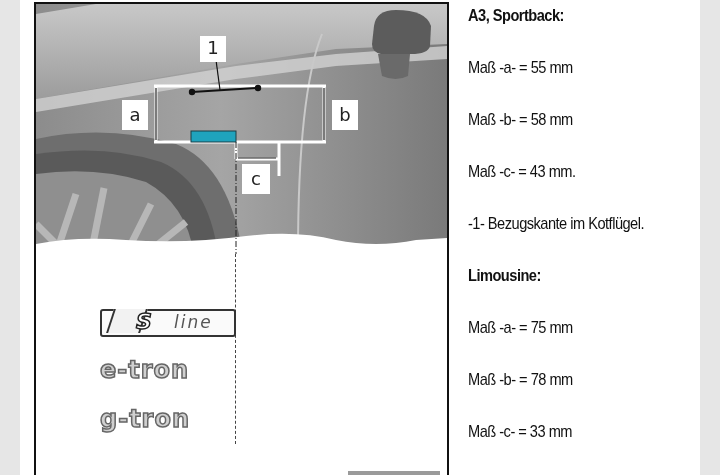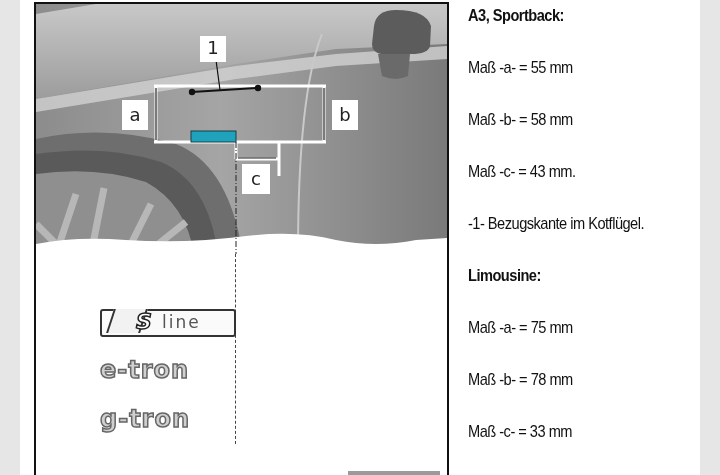--- a/index.html
+++ b/index.html
@@ -86,21 +86,21 @@
   <div class="label-box" style="left:164px;top:32px;width:26px;height:26px;">1</div>
   <div class="label-box" style="left:86px;top:96px;width:26px;height:30px;line-height:30px;">a</div>
   <div class="label-box" style="left:296px;top:96px;width:26px;height:30px;line-height:30px;">b</div>
   <div class="label-box" style="left:206px;top:160px;width:28px;height:30px;line-height:30px;">c</div>
 
   <div style="position:absolute;left:199px;top:250px;width:0;height:190px;border-left:1px dashed #444;"></div>
 
   <div style="position:absolute;left:64px;top:305px;width:132px;height:24px;border:2px solid #333;border-radius:3px;background:#fafafa;">
     <div style="position:absolute;left:8px;top:-2px;width:30px;height:24px;border:2px solid #333;border-top:none;border-bottom:none;transform:skewX(-18deg);background:#f2f2f2;"></div>
     <span style="position:absolute;left:34px;top:-2px;font-family:'DejaVu Sans',sans-serif;font-weight:bold;font-style:italic;font-size:22px;color:#fff;-webkit-text-stroke:1.5px #222;">S</span>
-    <span style="position:absolute;left:60px;top:1px;font-family:'DejaVu Sans',sans-serif;font-size:17px;color:#555;letter-spacing:2px;">line</span>
+    <span style="position:absolute;left:72px;top:1px;font-family:'DejaVu Sans',sans-serif;font-size:17px;color:#555;letter-spacing:2px;font-style:italic;">line</span>
   </div>
 
   <div class="badge" style="left:64px;top:401px;font-size:24px;color:#d0d0d0;-webkit-text-stroke:1.5px #666;">g-tron</div>
 
   <div class="badge" style="left:64px;top:352px;font-size:24px;color:#d0d0d0;-webkit-text-stroke:1.5px #666;">e-tron</div>
 </div>
 
 <div class="divider-bottom"></div>
 
 <div class="text-col">

